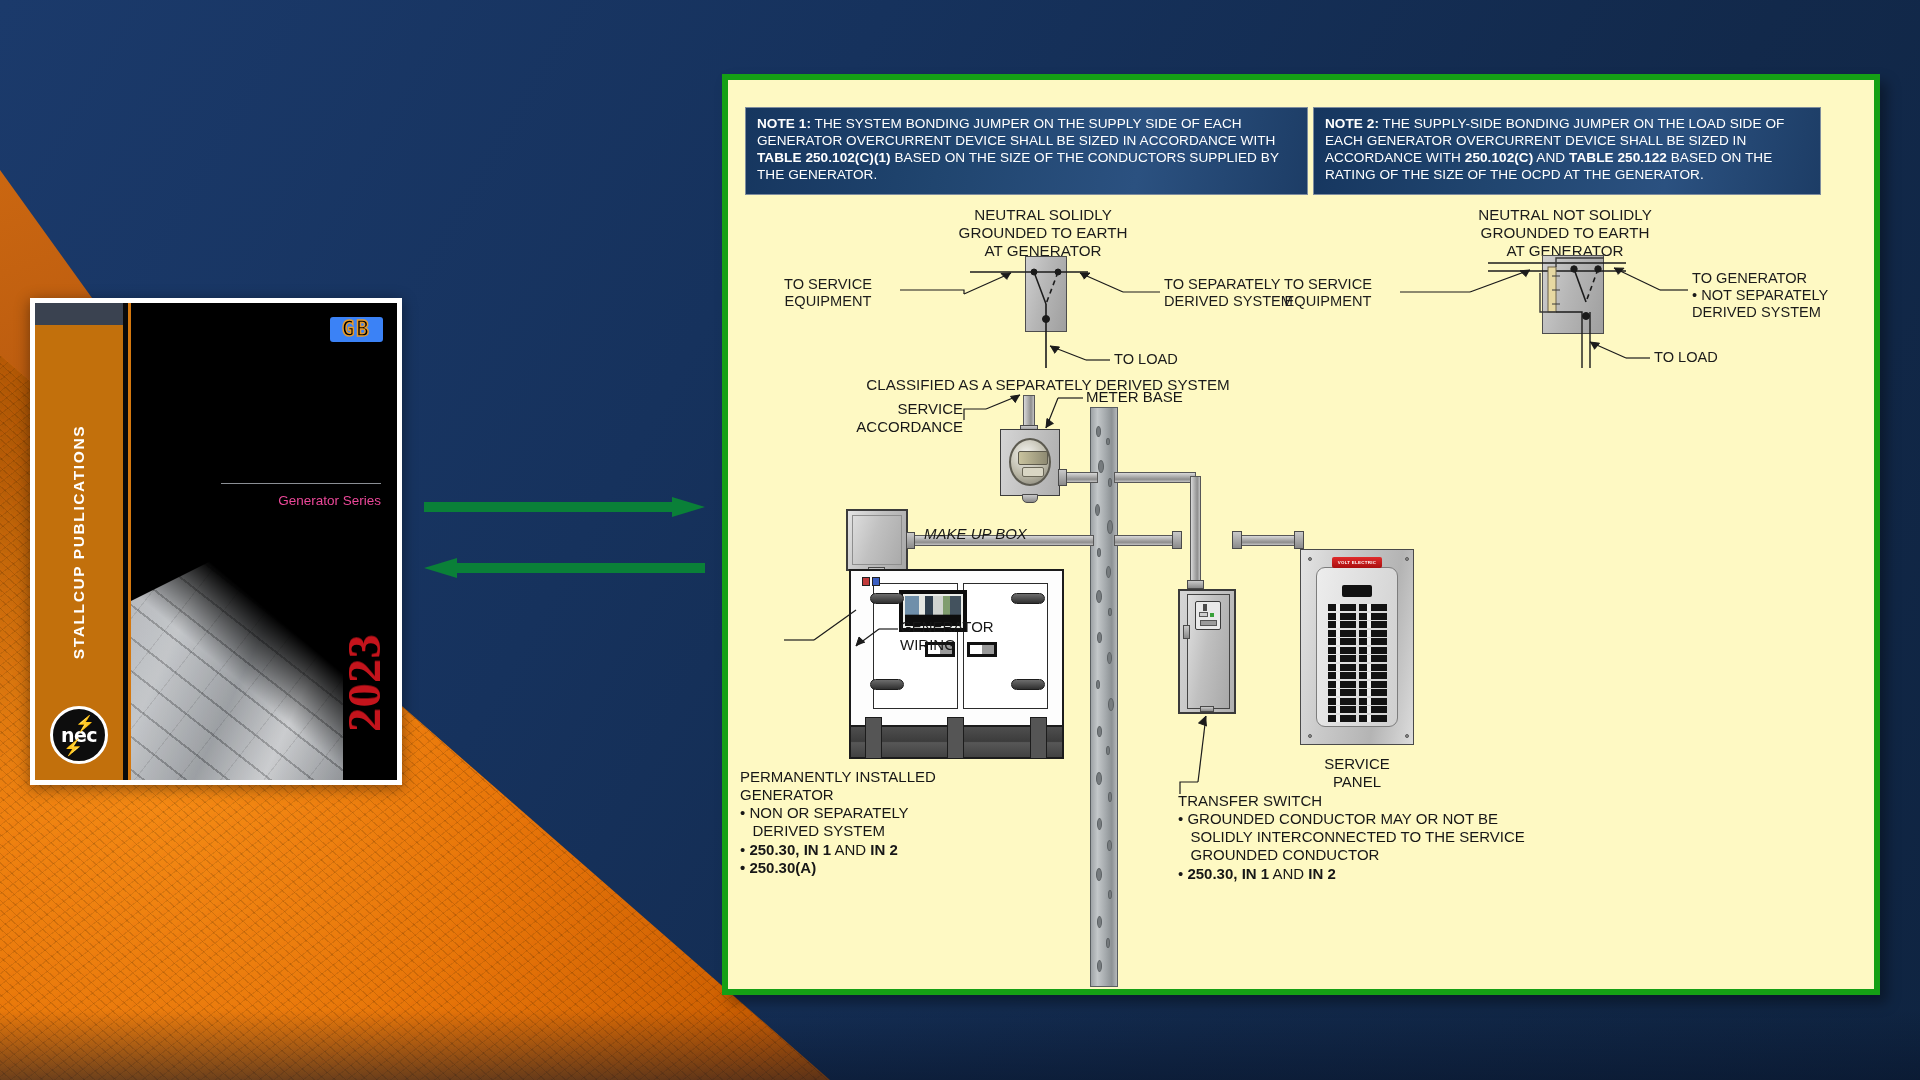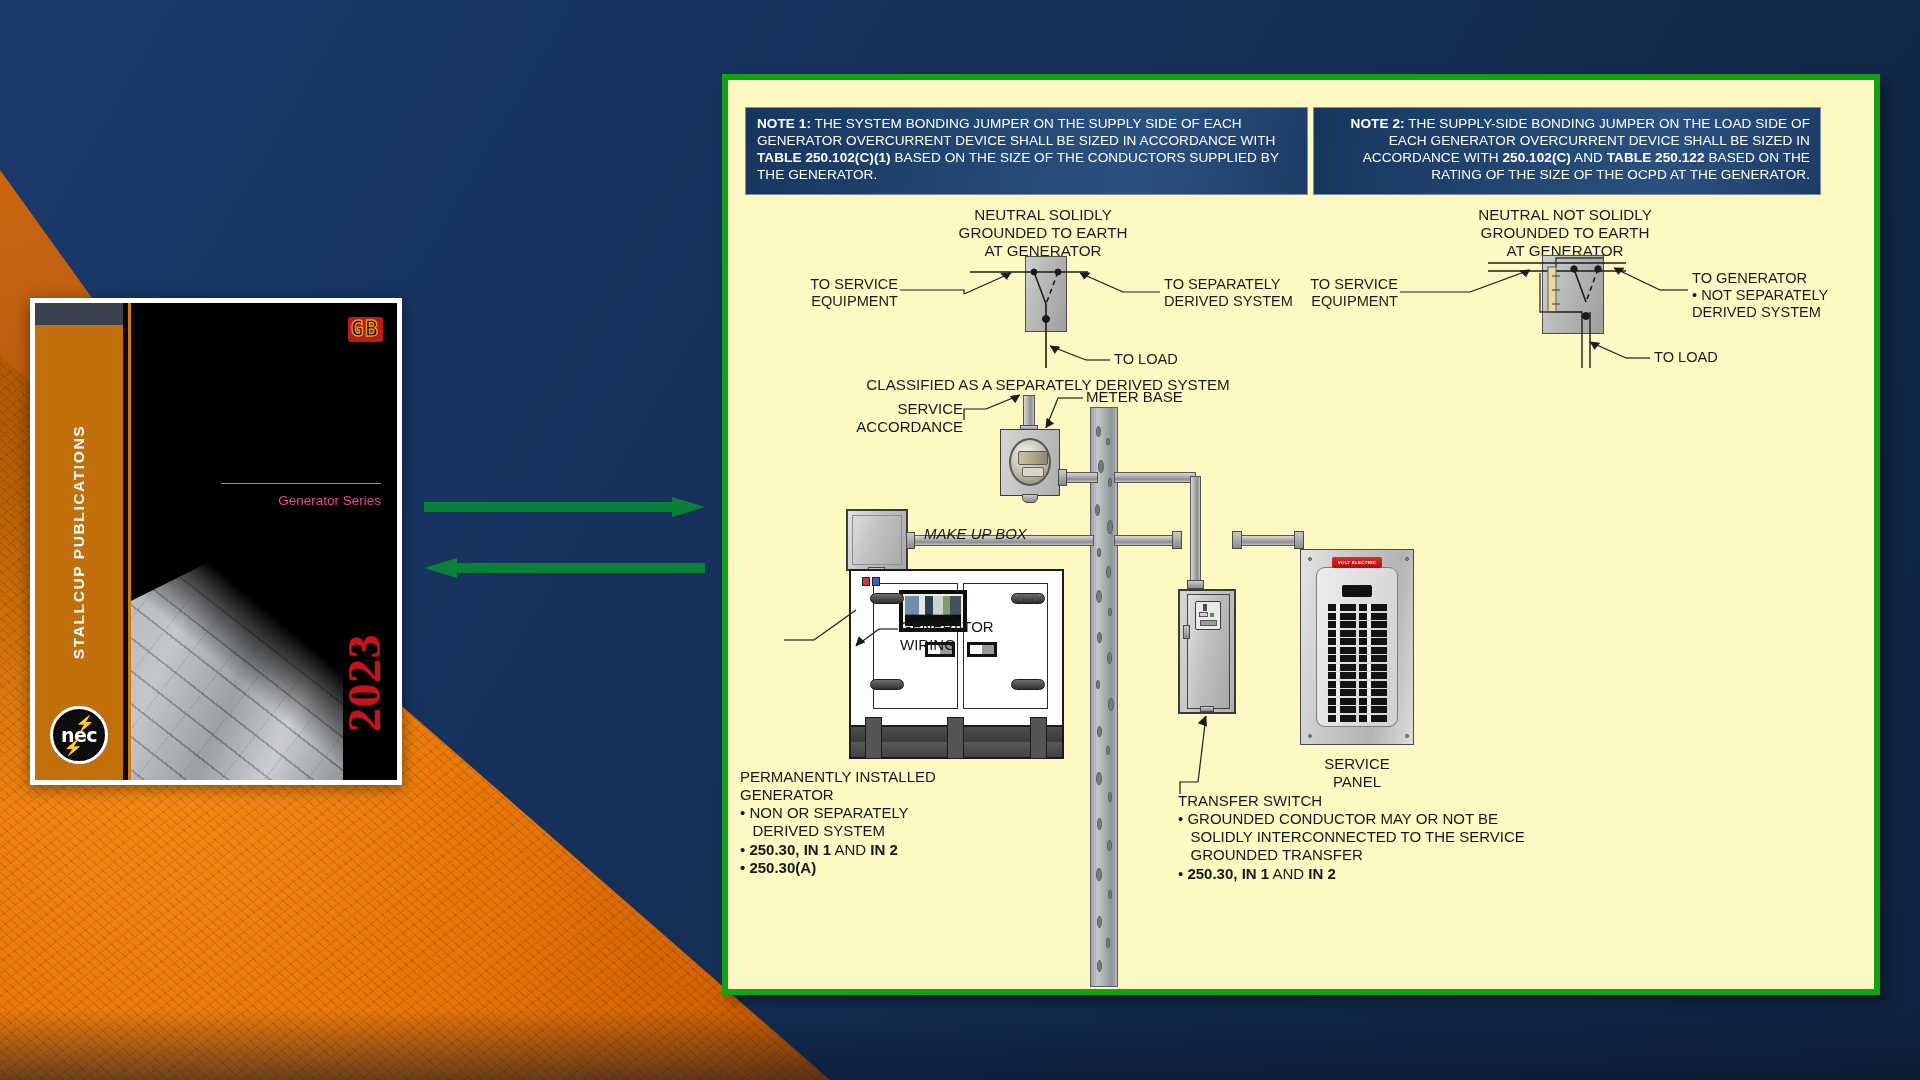--- a/index.html
+++ b/index.html
@@ -93,22 +93,22 @@
     background:
       repeating-linear-gradient(38deg, rgba(0,0,0,.20) 0 2px, rgba(255,255,255,.12) 2px 26px),
       repeating-linear-gradient(-52deg, rgba(0,0,0,.10) 0 1px, rgba(0,0,0,0) 1px 34px);
   }
   .cover-photo-mask{
     position:absolute; left:0; bottom:0; width:240px; height:250px;
     background:linear-gradient(40deg, rgba(0,0,0,0) 42%, #000 63%);
   }
   .gb-logo{
     position:absolute; right:14px; top:14px;
-    padding:1px 3px;
-    background:#b91c1c;
+    padding:1px 12px;
+    background:#3b82f6;
     border-radius:3px;
   }
   .gb-logo span{
     display:block;
     font-family:"DejaVu Sans Mono", monospace;
     font-weight:bold; font-size:21px; letter-spacing:2px;
     color:#000;
     -webkit-text-stroke:1.5px #e79a2a;
     line-height:1.1;
   }
@@ -151,39 +151,39 @@
 
   
   .note-box{
     position:absolute; top:27px; height:88px;
     background:linear-gradient(100deg,#16365f 0%,#20456f 35%,#2b5180 70%,#1d3d66 100%);
     border:1px solid #7e8d9e;
     color:#fff; padding:7px 10px 0 11px;
     font-size:13.6px; line-height:1.255; letter-spacing:.05px;
   }
   #note-1 { left:17px; width:563px; }
-  #note-2 { left:585px; width:508px;text-align:right; }
+  #note-2 { left:585px; width:508px; }
   .note-box b{ font-weight:bold; }
 
   
   .sub-head{
     position:absolute; text-align:center; font-size:15.2px; line-height:1.17;
     color:#1b1b1b; font-weight:normal;
   }
   #head-left  { left:150px; top:126px; width:330px; }
   #head-right { left:672px; top:126px; width:330px; }
 
   .sub-footer{
     position:absolute; font-size:15.2px; color:#1b1b1b; text-align:center;
   }
   #foot-left  { left:40px;  top:296px; width:560px; }
   #foot-right { left:560px; top:296px; width:580px; }
 
   .lbl{ position:absolute; font-size:14.6px; color:#1b1b1b; line-height:1.18; }
-  .lbl.r{ text-align:right; }
+  .lbl.r{ text-align:center; }
 
   
   .switchbox{
     position:absolute;
     background:linear-gradient(105deg,#cfcfcf 0%,#b6b6b6 45%,#9f9f9f 100%);
     border:1.4px solid #4d4d4d;
   }
 
   
   .mlbl{ position:absolute; font-size:15px; color:#171717; line-height:1.21; }
@@ -647,19 +647,19 @@
     <div>• NON OR SEPARATELY</div>
     <div style="white-space:pre">   DERIVED SYSTEM</div>
     <div><span>• </span><b>250.30, IN 1</b><span> AND </span><b>IN 2</b></div>
     <div><b>• 250.30(A)</b></div>
   </div>
 
   <div class="mlbl" style="left:450px; top:712px; width:440px;">
     <div>TRANSFER SWITCH</div>
     <div>• GROUNDED CONDUCTOR MAY OR NOT BE</div>
     <div style="white-space:pre">   SOLIDLY INTERCONNECTED TO THE SERVICE</div>
-    <div style="white-space:pre">   GROUNDED TRANSFER</div>
+    <div style="white-space:pre">   GROUNDED CONDUCTOR</div>
     <div><span>• </span><b>250.30, IN 1</b><span> AND </span><b>IN 2</b></div>
   </div>
 
 
  </div>
 </div>
 
 </body></html>

